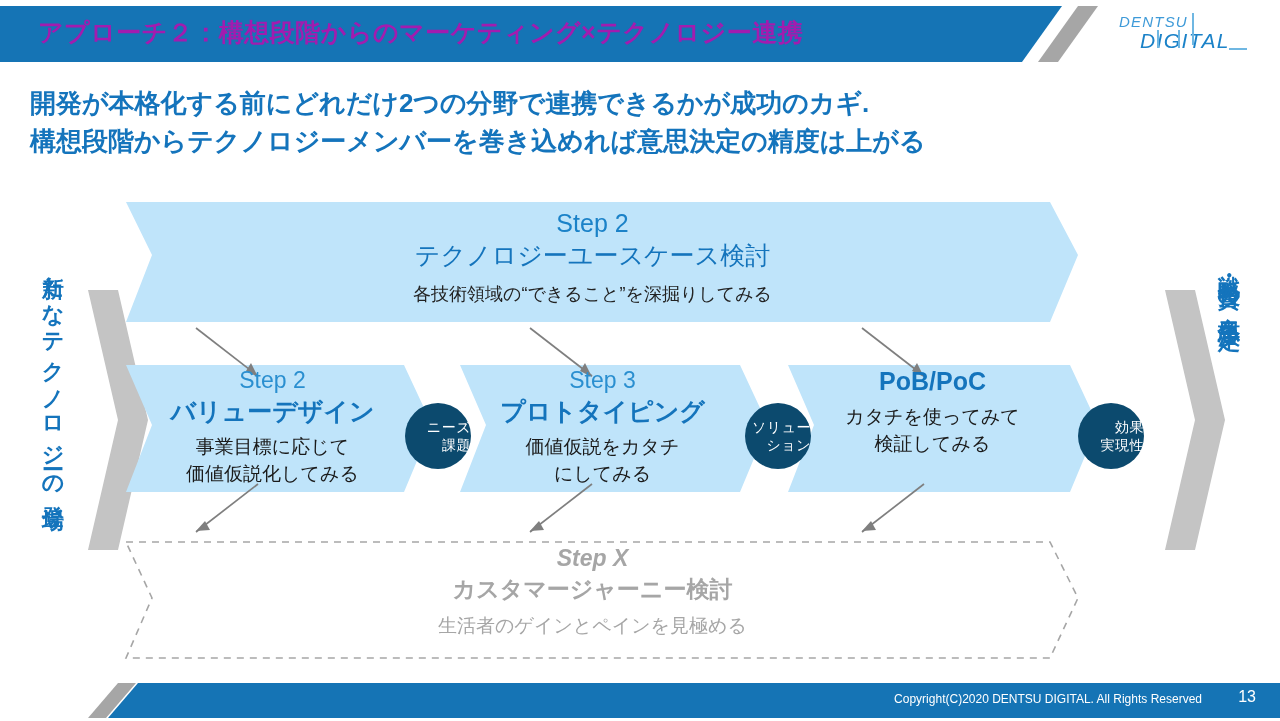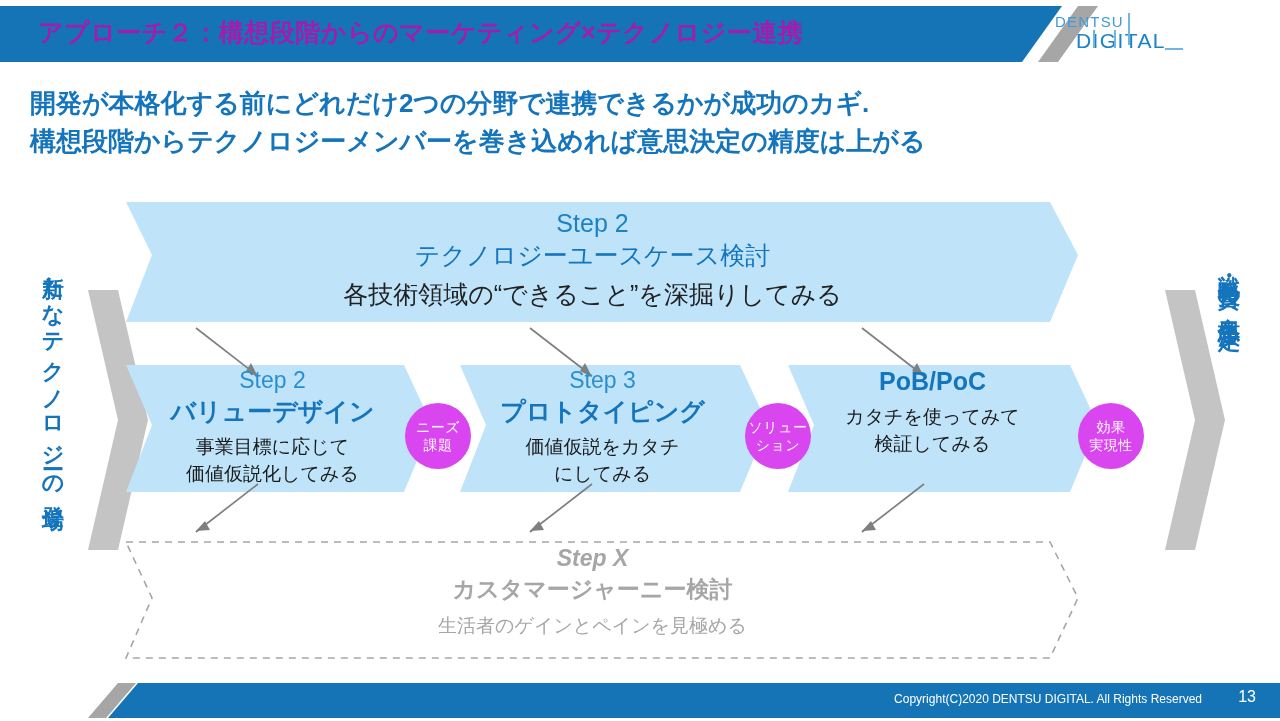--- a/index.html
+++ b/index.html
@@ -33,25 +33,26 @@
     left: 38px;
     top: 16px;
     font-size: 25px;
     font-weight: bold;
     color: #a21caf;
     letter-spacing: 0.5px;
     white-space: nowrap;
   }
   .logo {
     position: absolute;
-    left: 1048px;
+    left: 1112px;
     top: 12px;
     width: 140px;
     height: 44px;
     line-height: 1;
+    font-style: italic;
   }
   .logo-top {
     position: absolute;
     left: 7px;
     top: 2px;
     font-size: 15px;
     letter-spacing: 1.2px;
     color: #3e9ad8;
     font-weight: normal;
   }
@@ -125,21 +126,21 @@
     color: #1b82c8;
     line-height: 30px;
   }
   .s1-title {
     font-size: 25px;
     font-weight: normal;
     color: #1474bc;
     line-height: 34px;
   }
   .s1-desc {
-    font-size: 25px;
+    font-size: 18px;
     color: #222222;
     line-height: 36px;
     margin-top: 4px;
   }
 
   
   .stepbox { position: absolute; text-align: center; }
   .sb-step  { font-size: 23px; color: #2a8fd0; line-height: 30px; }
   .sb-title { font-size: 25px; font-weight: bold; color: #1474bc; line-height: 32px; white-space: nowrap; }
   .sb-desc  { font-size: 19px; color: #1a1a1a; line-height: 27px; margin-top: 6px; }
@@ -147,27 +148,27 @@
   .stepbox-2 { left: 140px;  top: 185px; width: 265px; }
   .stepbox-3 { left: 470px;  top: 185px; width: 265px; }
   .stepbox-4 { left: 800px;  top: 185px; width: 265px; }
 
   
   .badge {
     position: absolute;
     width: 66px;
     height: 66px;
     border-radius: 50%;
-    background: #d946ef;
+    background: #0c4a6e;
     color: #ffffff;
     font-size: 14px;
     line-height: 18px;
     display: flex;
     flex-direction: column;
-    align-items: center;
+    align-items: flex-end;
     justify-content: center;
     text-align: center;
     letter-spacing: 0.5px;
   }
   .badge-1 { left: 405px;  top: 223px; }
   .badge-2 { left: 745px;  top: 223px; }
   .badge-3 { left: 1078px; top: 223px; }
 
   
   .stepx-text {

